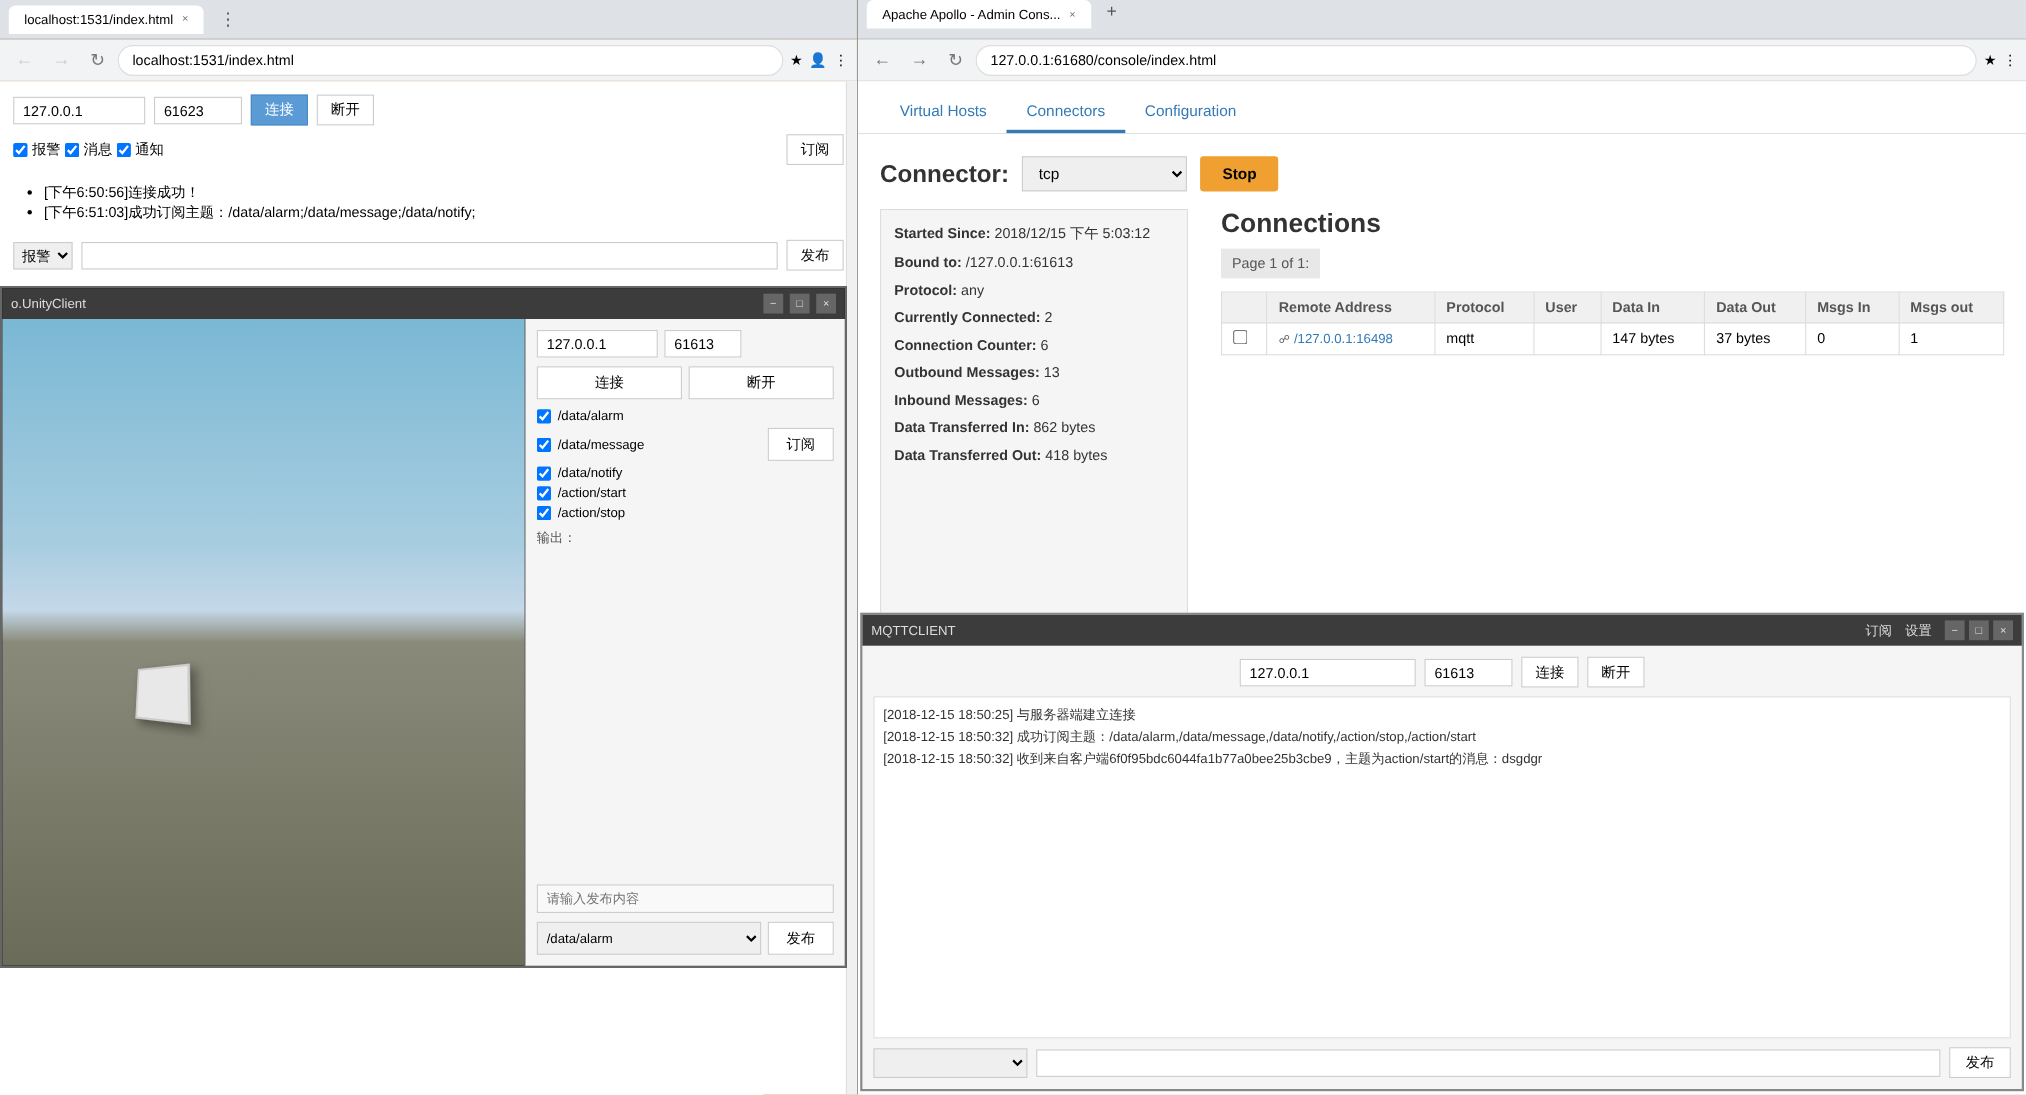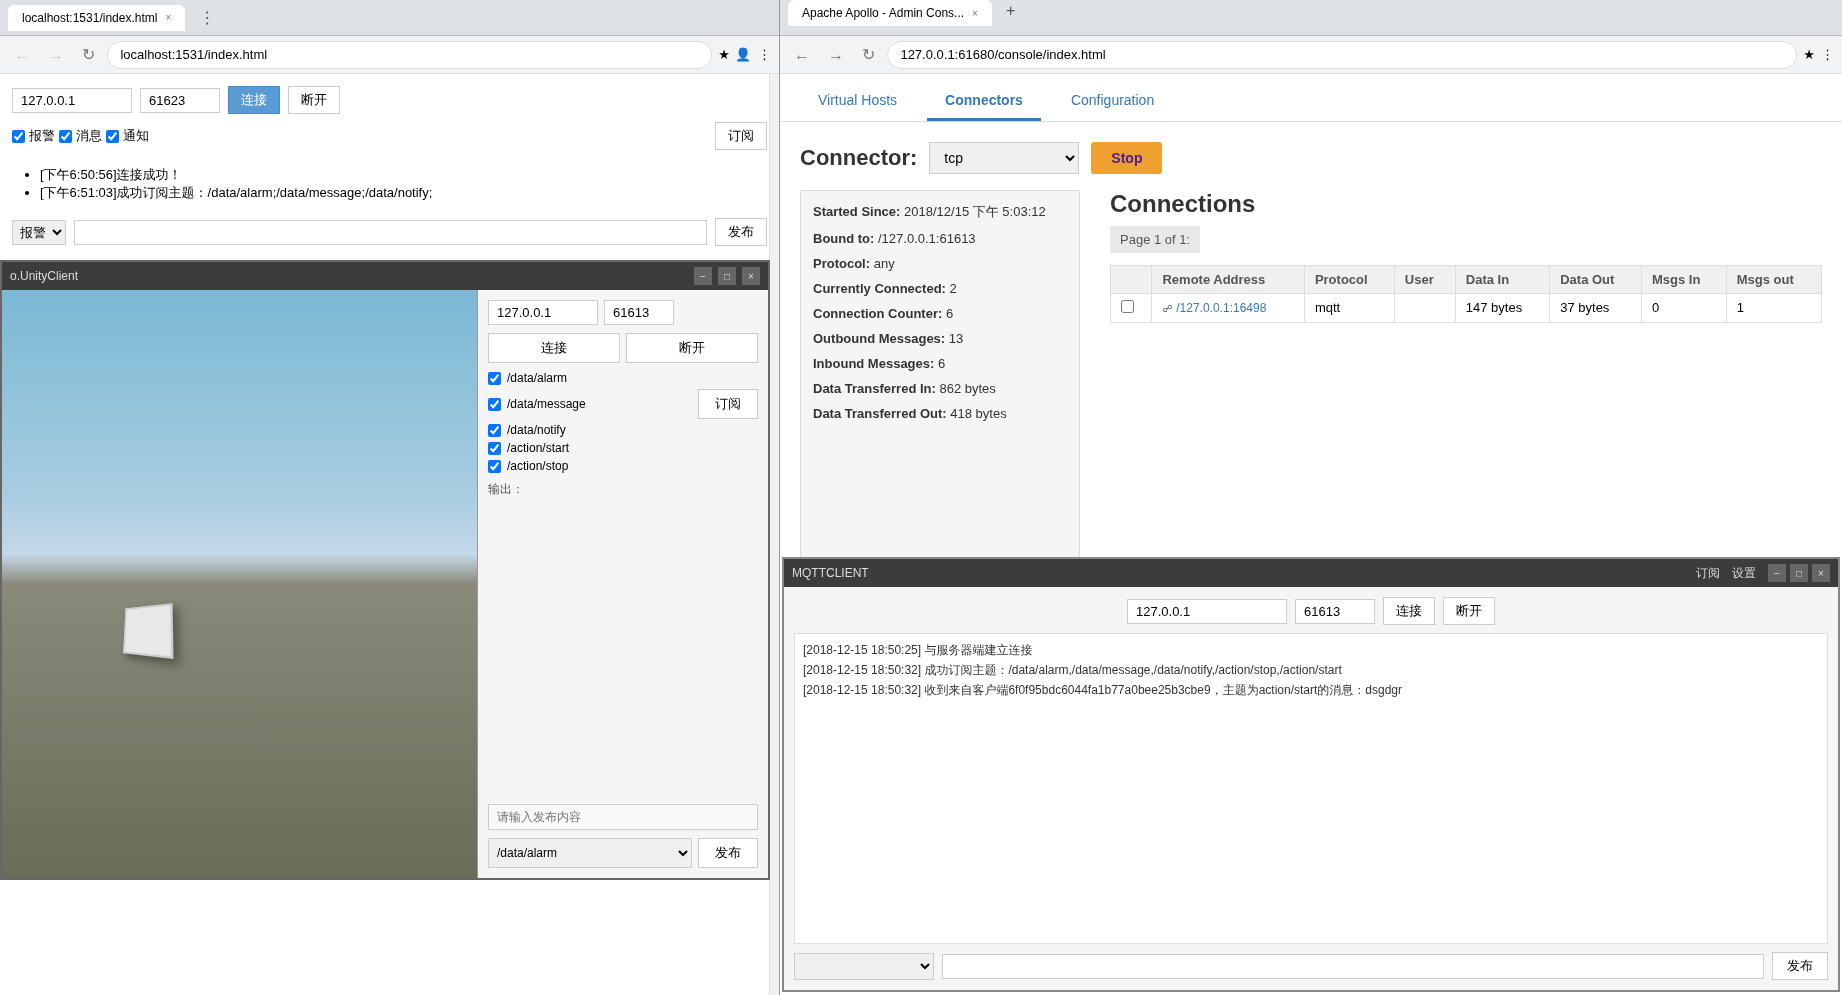--- a/index.html
+++ b/index.html
@@ -56,31 +56,31 @@
     .publish-row2 { display: flex; gap: 6px; }
     .topic-select { border: 1px solid #ccc; padding: 4px; font-size: 12px; flex: 1; }
     .publish-btn { padding: 5px 16px; font-size: 13px; border: 1px solid #ccc; background: #fff; cursor: pointer; }
 
     
     .right-browser { flex: 1; display: flex; flex-direction: column; background: #f0f0f0; }
     .browser-titlebar2 { background: #dee1e6; height: 36px; display: flex; align-items: flex-start; padding: 0 8px; gap: 8px; border-bottom: 1px solid #bbb; }
     .browser-content2 { flex: 1; background: #fff; display: flex; flex-direction: column; overflow: hidden; }
 
     
-    .apollo-nav { display: flex; align-items: center; padding: 8px 20px 0 20px; border-bottom: 1px solid #ddd; background: #fff; gap: 12px; }
+    .apollo-nav { display: flex; align-items: center; padding: 8px 20px 0 20px; border-bottom: 1px solid #ddd; background: #fff; gap: 0; }
     .nav-tab { padding: 10px 18px; font-size: 14px; color: #337ab7; cursor: pointer; border-bottom: 3px solid transparent; text-decoration: none; }
-    .nav-tab.active { border-bottom: 3px solid #337ab7; color: #337ab7; font-weight: bold; }
+    .nav-tab.active { border-bottom: 3px solid #337ab7; color: #337ab7; font-weight: normal; }
     .nav-tab-op { color: #5cb85c; font-weight: bold; }
 
     .apollo-main { display: flex; flex-direction: column; padding: 20px; gap: 16px; background: #fff; flex: 1; overflow: hidden; }
     
     .connector-row { display: flex; align-items: center; gap: 12px; }
     .connector-label { font-size: 22px; font-weight: bold; color: #333; }
     .connector-select { border: 1px solid #ccc; padding: 6px 10px; font-size: 14px; min-width: 150px; }
-    .stop-btn { background: #f0a030; color: #4c1d95; border: none; padding: 8px 20px; font-size: 14px; font-weight: bold; cursor: pointer; border-radius: 3px; }
+    .stop-btn { background: #f0a030; color: #000000; border: none; padding: 8px 20px; font-size: 14px; font-weight: bold; cursor: pointer; border-radius: 3px; }
 
     .apollo-columns { display: flex; gap: 30px; flex: 1; }
     
     
     .details-panel { width: 280px; background: #f5f5f5; border: 1px solid #ddd; }
     .details-header { background: #e0e0e0; text-align: center; padding: 8px; font-weight: bold; font-size: 13px; color: #555; letter-spacing: 1px; }
     .details-body { padding: 12px; }
     .detail-row { margin-bottom: 10px; font-size: 13px; }
     .detail-label { font-weight: bold; color: #333; }
     .detail-value { color: #333; }

